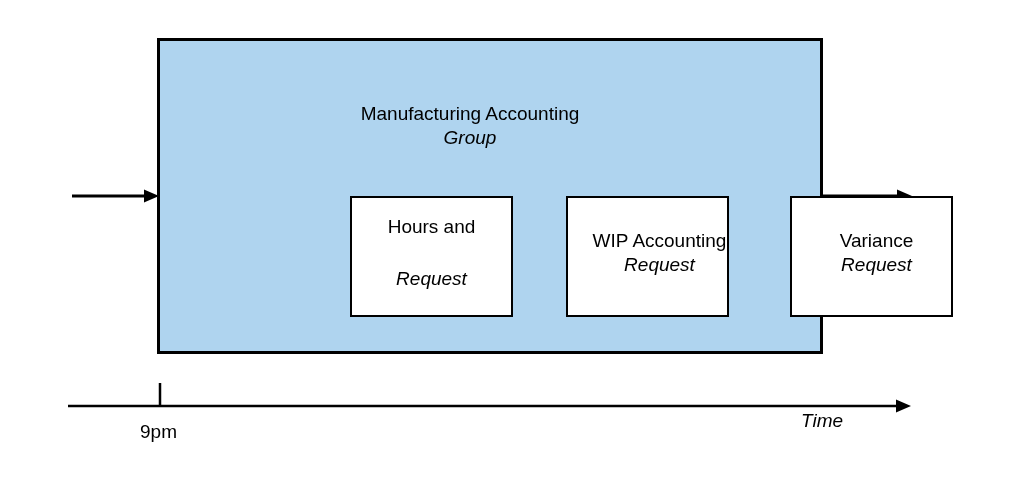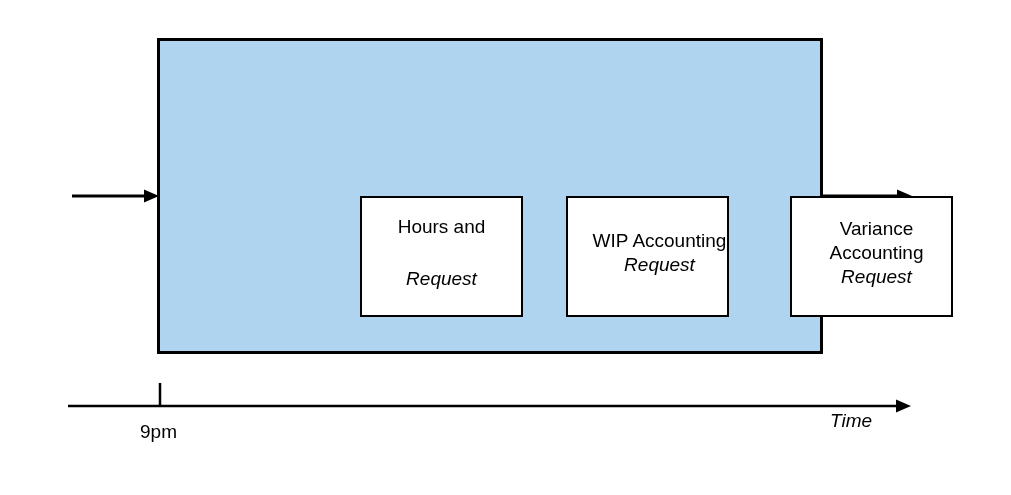--- a/index.html
+++ b/index.html
@@ -59,32 +59,32 @@
     box-sizing: border-box;
     background: var(--node-fill, #ffffff);
     border: 2px solid var(--stroke, #000000);
     display: flex;
     flex-direction: column;
     align-items: center;
     justify-content: center;
     text-align: center;
     padding-bottom: 8px;
   }
-  .node-1 { left: 200px; gap: 28px; }
+  .node-1 { left: 190px; gap: 28px; }
   .node-2 { left: 406px; padding-left: 24px; }
   .node-3 { left: 630px; padding-left: 10px; }
   .em { font-style: italic; }
   .tick-label {
     position: absolute;
     left: 140px;
     top: 420px;
   }
   .axis-label {
     position: absolute;
-    left: 830px;
+    left: 801px;
     top: 409px;
     font-style: italic;
   }
 </style>
 </head>
 <body>
 
 <div id="canvas">
 
   <svg id="arrow-layer" viewBox="0 0 1011 495" xmlns="http://www.w3.org/2000/svg">
@@ -101,34 +101,37 @@
     <line x1="822" y1="196" x2="899" y2="196" stroke-width="3"></line>
     <polygon points="912,196 897,189.5 897,202.5"></polygon>
 
     <line x1="68" y1="406" x2="897" y2="406" stroke-width="2.5"></line>
     <polygon points="911,406 896,399.5 896,412.5"></polygon>
 
     <line x1="160" y1="383" x2="160" y2="406" stroke-width="2.5"></line>
   </svg>
 
   <div class="group-box">
+    <div class="group-title">
+      <div>Manufacturing Accounting</div>
+      <div class="em">Group</div>
+    </div>
 
     <div class="node node-1">
       <div>Hours and</div>
       <div class="em">Request</div>
     </div>
 
     <div class="node node-2">
       <div>WIP Accounting</div>
       <div class="em">Request</div>
     </div>
 
     <div class="node node-3">
       <div>Variance</div>
-      <div>Accounting</div>
       <div class="em">Request</div>
     </div>
   </div>
 
   <div class="tick-label">9pm</div>
   <div class="axis-label">Time</div>
 
 </div>
 
 </body></html>

